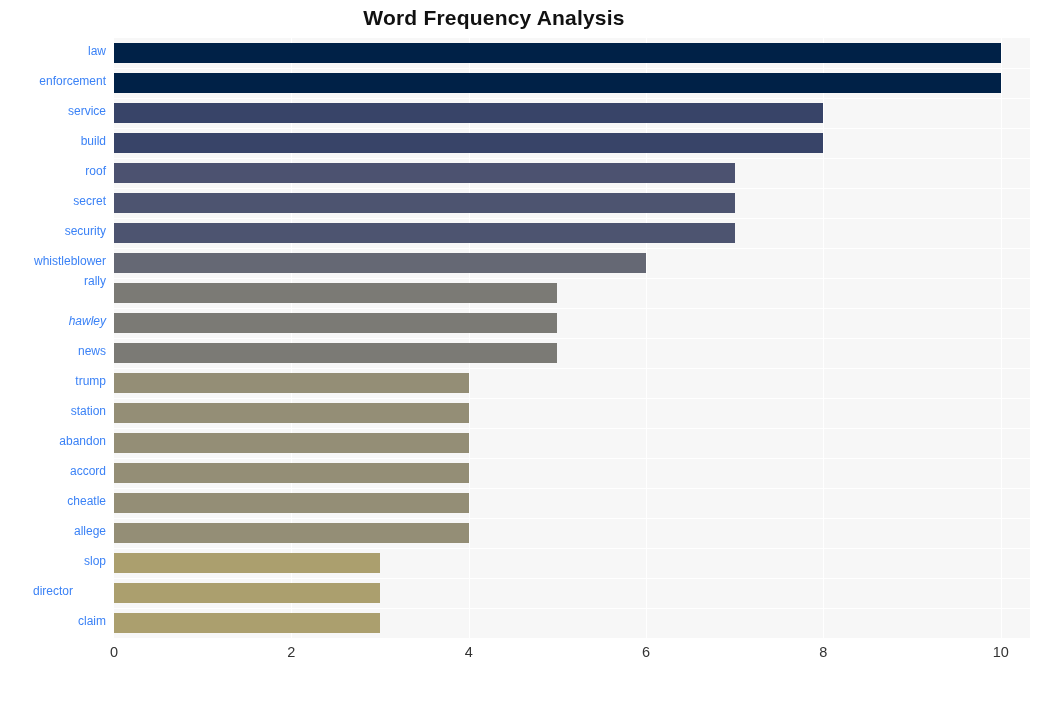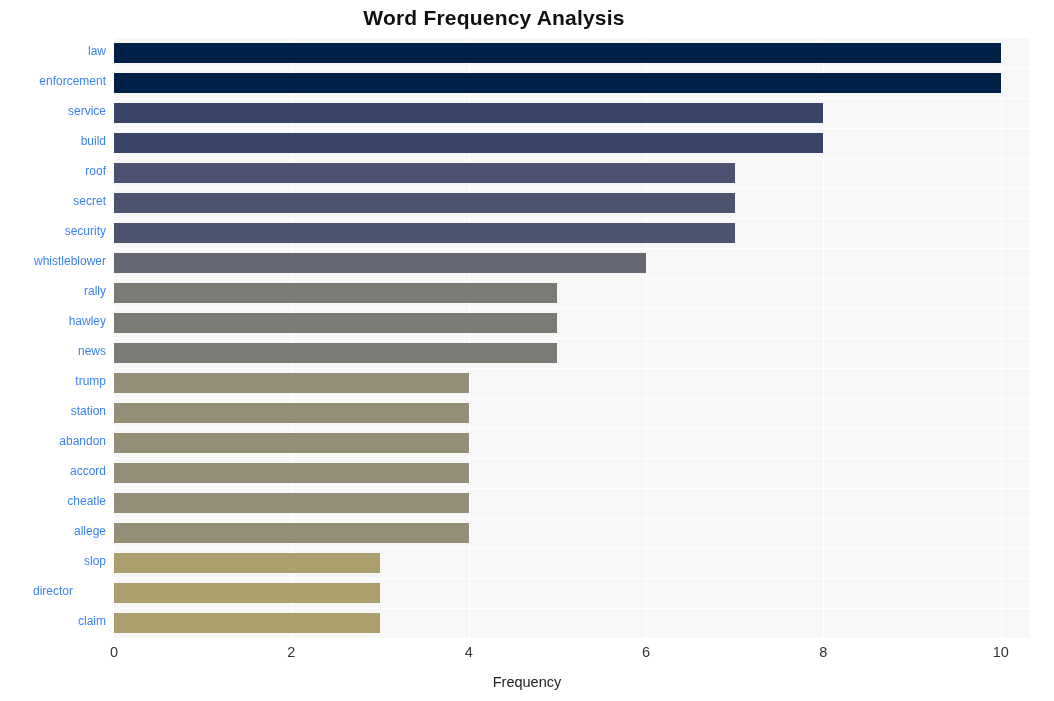--- a/index.html
+++ b/index.html
@@ -156,22 +156,22 @@
 
   <div id="ylabels">
       <div class="ylabel" style="top: 6px;">law</div>
       <div class="ylabel" style="top: 36px;">enforcement</div>
       <div class="ylabel" style="top: 66px;">service</div>
       <div class="ylabel" style="top: 96px;">build</div>
       <div class="ylabel" style="top: 126px;">roof</div>
       <div class="ylabel" style="top: 156px; padding-left: 28px;">secret</div>
       <div class="ylabel" style="top: 186px;">security</div>
       <div class="ylabel" style="top: 216px;">whistleblower</div>
-      <div class="ylabel" style="top: 246px; margin-left: 24px;">rally</div>
-      <div class="ylabel" style="top: 276px;">hawley</div>
+      <div class="ylabel" style="top: 236px; margin-left: 24px;">rally</div>
+      <div class="ylabel" style="top: 276px; font-style: italic;">hawley</div>
       <div class="ylabel" style="top: 306px;">news</div>
       <div class="ylabel" style="top: 336px;">trump</div>
       <div class="ylabel" style="top: 366px;">station</div>
       <div class="ylabel" style="top: 396px;">abandon</div>
       <div class="ylabel" style="top: 426px;">accord</div>
       <div class="ylabel" style="top: 456px;">cheatle</div>
       <div class="ylabel" style="top: 486px;">allege</div>
       <div class="ylabel" style="top: 516px;">slop</div>
       <div class="ylabel" style="top: 546px; text-align: center;">director</div>
       <div class="ylabel" style="top: 576px;">claim</div>
@@ -179,15 +179,14 @@
 
   <div id="xlabels">
       <div class="xtick" style="left: 114px;">0</div>
       <div class="xtick" style="left: 291.348px;">2</div>
       <div class="xtick" style="left: 468.695px;">4</div>
       <div class="xtick" style="left: 646.043px;">6</div>
       <div class="xtick" style="left: 823.39px;">8</div>
       <div class="xtick" style="left: 1000.74px;">10</div>
     </div>
 
-  <div id="xaxis-title">Frequency</div>
 
 </div>
 
 </body></html>

